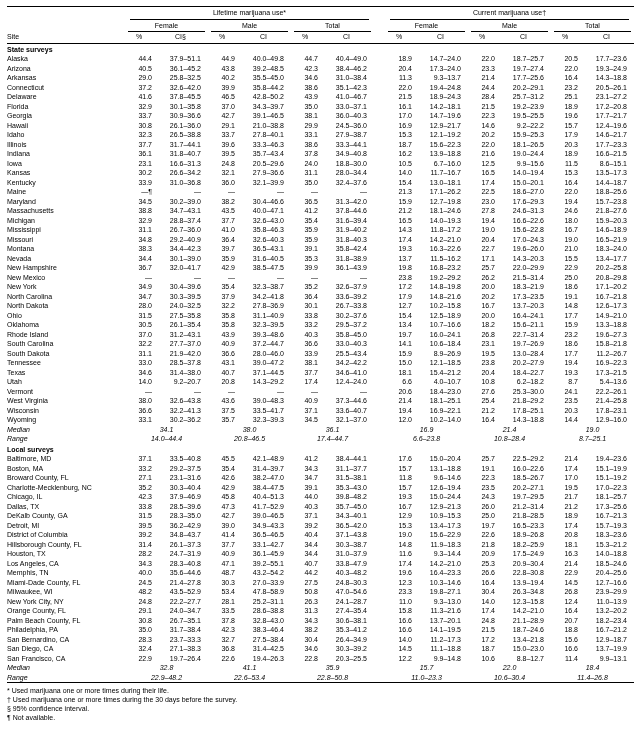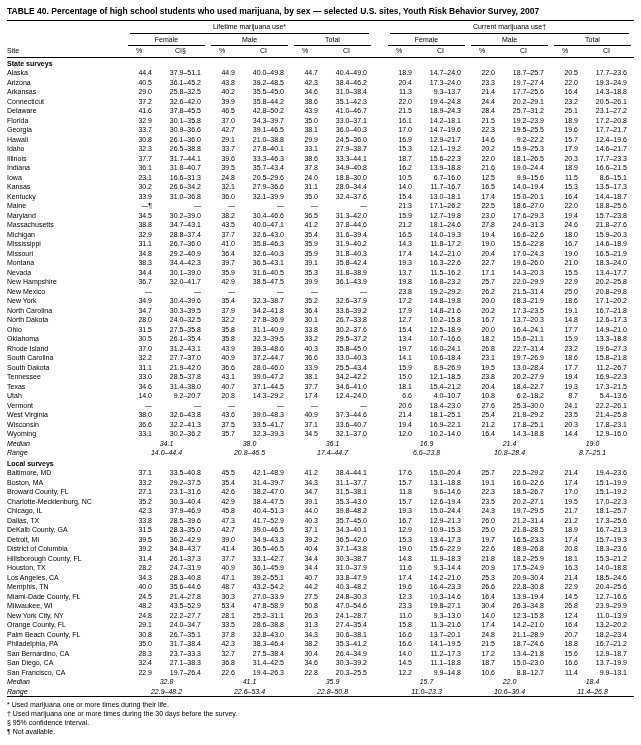--- a/index.html
+++ b/index.html
@@ -48,21 +48,20 @@
   td.summary { text-align: center; }
   .italic { font-style: italic; }
   .footnotes { margin-top: 3px; }
   .fn { font-size: 7px; line-height: 9px; }
 </style>
 </head>
 <body>
 
 <div class="page">
 
-  <div class="title">TABLE 40. Percentage of high school students who used marijuana, by sex — selected U.S. sites, Youth Risk Behavior Survey, 2007</div>
 
   <table class="data">
     <colgroup>
       <col style="width:118px">
       <col style="width:28px">
         <col style="width:55px">
       <col style="width:28px">
         <col style="width:55px">
       <col style="width:28px">
         <col style="width:55px">

